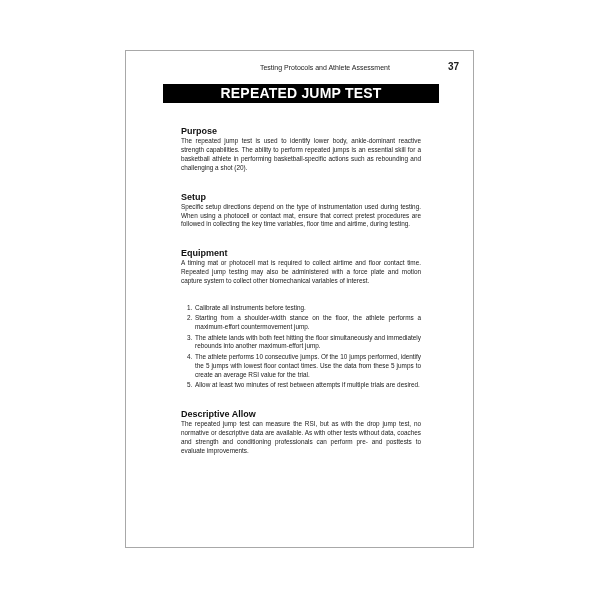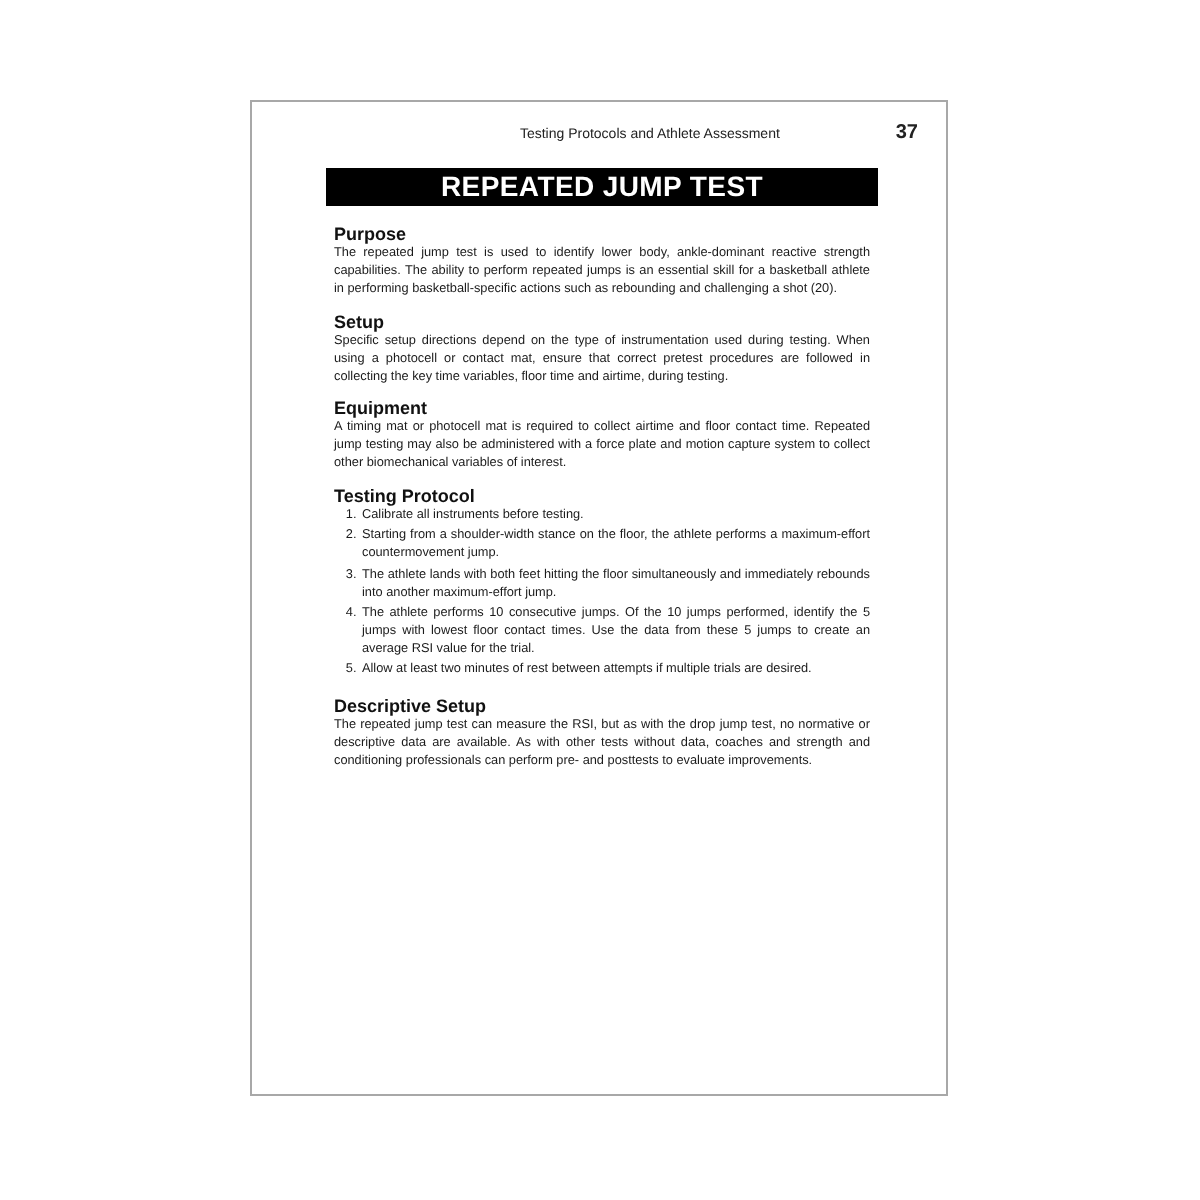--- a/index.html
+++ b/index.html
@@ -47,21 +47,21 @@
       letter-spacing: 0.2px;
     }
     .content {
       position: absolute;
       left: 37px;
       top: 56px;
       width: 276px;
       font-family: "Liberation Sans", sans-serif;
       color: #1a1a1a;
     }
-    .section { margin: 4px; }
+    .section { margin: 18px; }
     .section h2 {
       font-family: "Liberation Sans", sans-serif;
       font-weight: bold;
       font-size: 9px;
       margin: 0;
       line-height: 12px;
       color: #111;
     }
     .section p {
       margin: 0 0 5px 0;
@@ -102,28 +102,27 @@
       <h2>Setup</h2>
       <p>Specific setup directions depend on the type of instrumentation used during testing. When using a photocell or contact mat, ensure that correct pretest procedures are followed in collecting the key time variables, floor time and airtime, during testing.</p>
     </div>
 
     <div class="section">
       <h2>Equipment</h2>
       <p>A timing mat or photocell mat is required to collect airtime and floor contact time. Repeated jump testing may also be administered with a force plate and motion capture system to collect other biomechanical variables of interest.</p>
     </div>
 
     <div class="section">
-      <h2>Testing Protocol</h2>
       <ol>
         <li>Calibrate all instruments before testing.</li>
         <li>Starting from a shoulder-width stance on the floor, the athlete performs a maximum-effort countermovement jump.</li>
         <li>The athlete lands with both feet hitting the floor simultaneously and immediately rebounds into another maximum-effort jump.</li>
         <li>The athlete performs 10 consecutive jumps. Of the 10 jumps performed, identify the 5 jumps with lowest floor contact times. Use the data from these 5 jumps to create an average RSI value for the trial.</li>
         <li>Allow at least two minutes of rest between attempts if multiple trials are desired.</li>
       </ol>
     </div>
 
     <div class="section">
-      <h2>Descriptive Setup</h2>
+      <h2>Descriptive Allow</h2>
       <p>The repeated jump test can measure the RSI, but as with the drop jump test, no normative or descriptive data are available. As with other tests without data, coaches and strength and conditioning professionals can perform pre- and posttests to evaluate improvements.</p>
     </div>
   </div>
 </div>
 
 </body></html>

